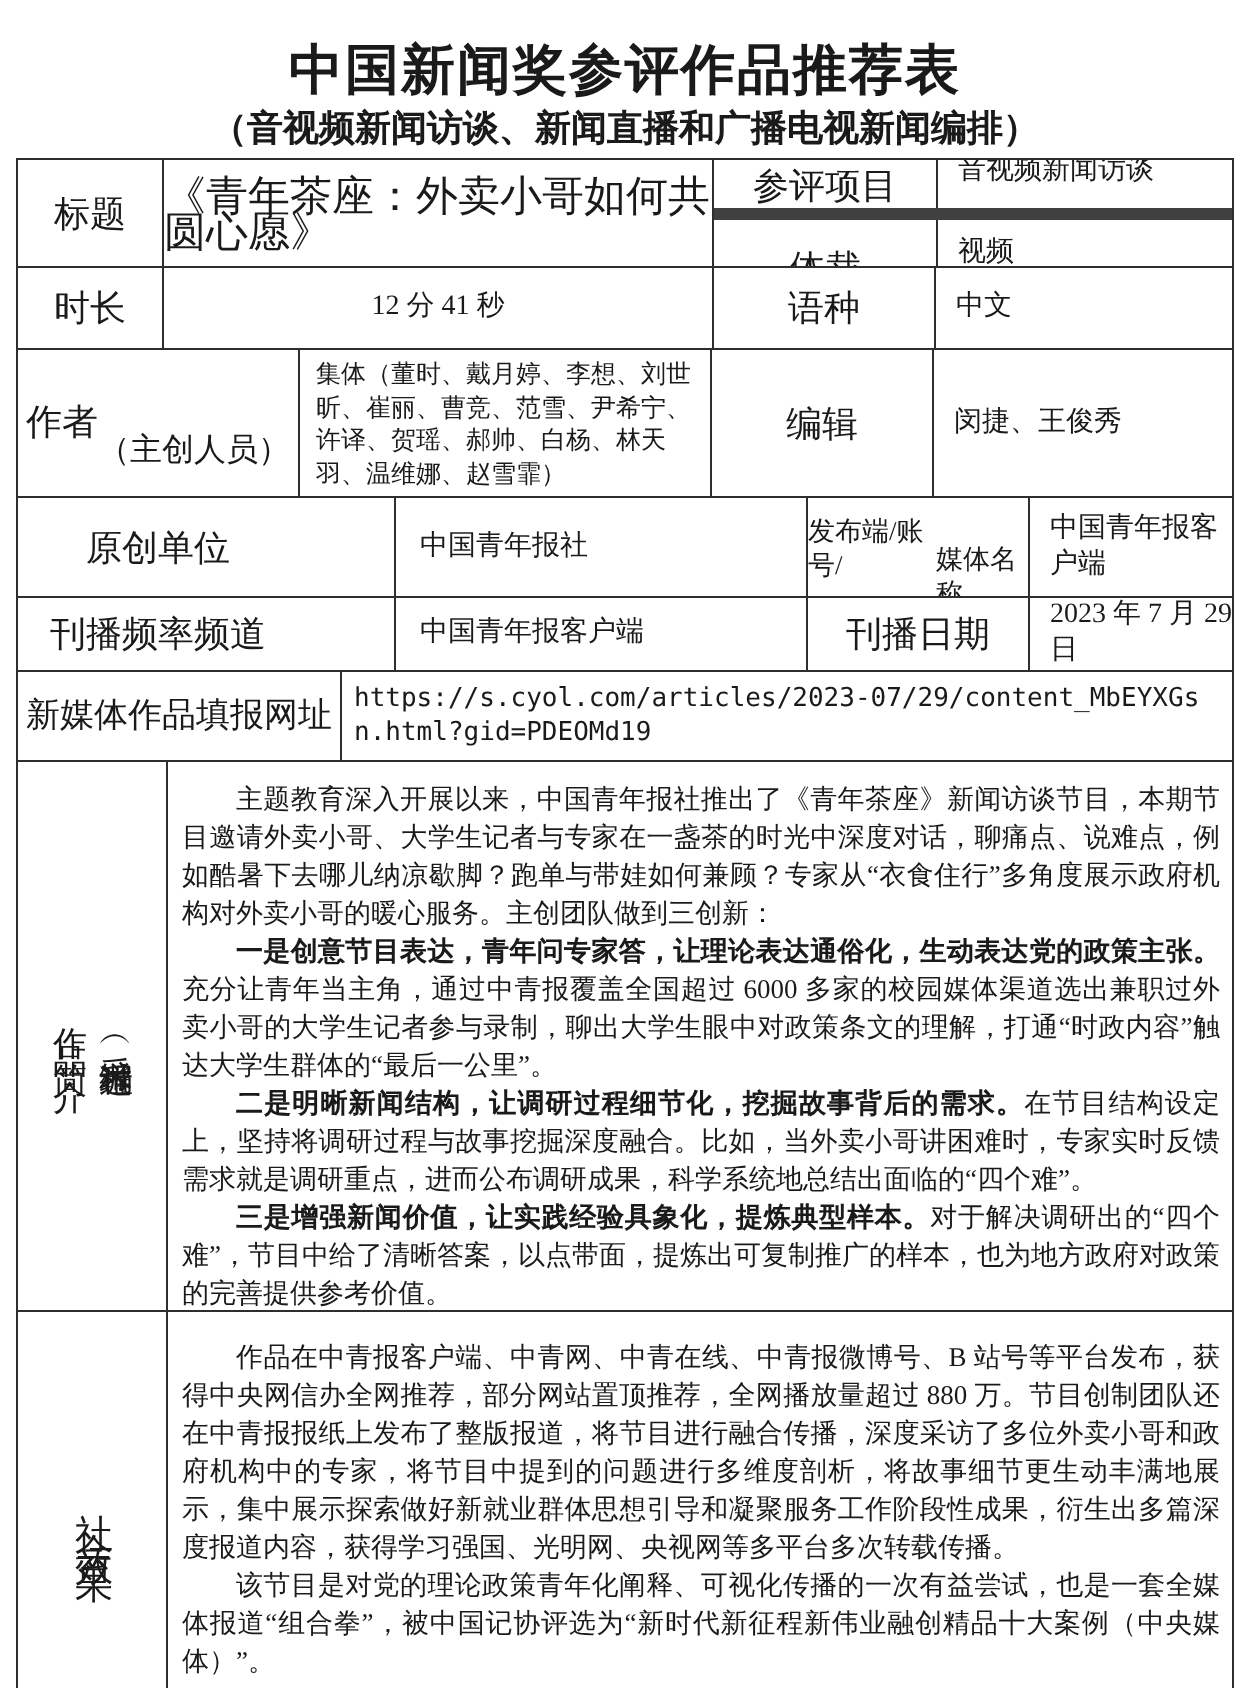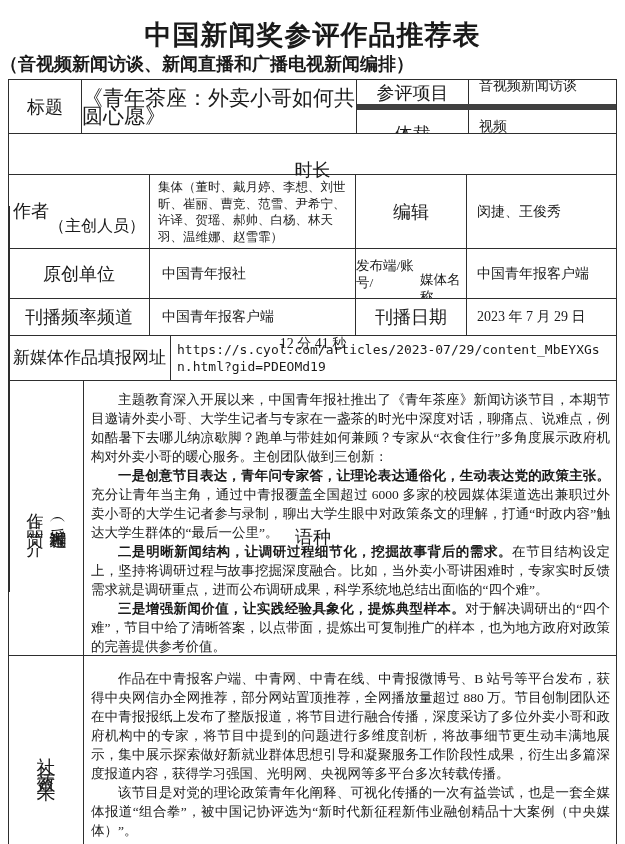--- a/index.html
+++ b/index.html
@@ -8,39 +8,39 @@
     font-family:"Liberation Serif","DejaVu Serif",serif;
     color:#1a1a1a;
   }
   .page { width:625px; height:844px; position:relative; }
 
   .doc-title {
     text-align:center; font-size:27px; font-weight:bold;
     letter-spacing:1px; padding-top:20px; line-height:31px;
   }
   .doc-subtitle {
-    font-size:18px; font-weight:bold;
+    text-align:center; font-size:18px; font-weight:bold;
     line-height:22px; margin-top:2px;
   }
 
   .tbl {
     width:607px; margin:4px 0 0 8px;
     border:1.5px solid #2e2e2e;
     box-sizing:content-box;
   }
   .row { display:flex; align-items:stretch; border-top:1px solid #2e2e2e; }
   .row:first-child { border-top:none; }
   .c {
     border-left:1px solid #2e2e2e; box-sizing:border-box;
     display:flex; align-items:center; justify-content:center;
     overflow:hidden;
   }
   .c:first-child { border-left:none; }
 
-  .r1 { height:53px; } .r2 { height:40px;flex-direction:column; } .r3 { height:73px; }
+  .r1 { height:53px; } .r2 { height:40px; } .r3 { height:73px; }
   .r4 { height:49px; } .r5 { height:36px; } .r6 { height:44px; }
   .r7 { height:274px; } .r8 { height:207px; }
 
   .w72 { flex:0 0 72px; }  .w275 { flex:0 0 275px; }
   .w140 { flex:0 0 140px; } .w206 { flex:0 0 206px; }
   .w111 { flex:0 0 111px; } .w161 { flex:0 0 161px; }
   .w74 { flex:0 0 74px; }  .grow { flex:1 1 auto; }
 
   .rblock { display:flex; flex-direction:column; flex:1 1 auto; padding:0; align-items:stretch; }
   .subrow { display:flex; flex:1 1 auto; border-top:6px solid #404040; align-items:stretch; }
@@ -51,21 +51,21 @@
   .lbl { font-size:18px; text-align:center; line-height:22px; }
   .lbl-sm { font-size:17px; }
   .lbl-2line { display:flex; flex-direction:row; align-items:center; justify-content:center; }
   .lbl-2line .l1 { font-size:18px; line-height:21px; }
   .lbl-2line .l2 { font-size:16px; line-height:20px;margin-top:28px; }
   .lbl-2line.small .l1, .lbl-2line.small .l2 { font-size:13.5px; line-height:17px; }
 
   .val { font-size:14px; line-height:18px; }
   .val-title { font-size:21px; }
   .left { justify-content:flex-start; text-align:left; }
-  .pl10 { padding-left:10px; } .pl12 { padding-left:12px; }
+  .pl10 { padding-left:10px; } .pl12 { padding-left:12px;margin-left:48px; }
 
   .names {
     display:block; font-size:12.5px; line-height:16.5px;
     padding:4px 8px 0 8px; text-align:left;
   }
   .url {
     display:block; font-family:"DejaVu Sans Mono","Liberation Mono",monospace;
     font-size:13px; line-height:17px; padding:5px 6px 0 6px;
     word-break:break-all; text-align:left;
   }

